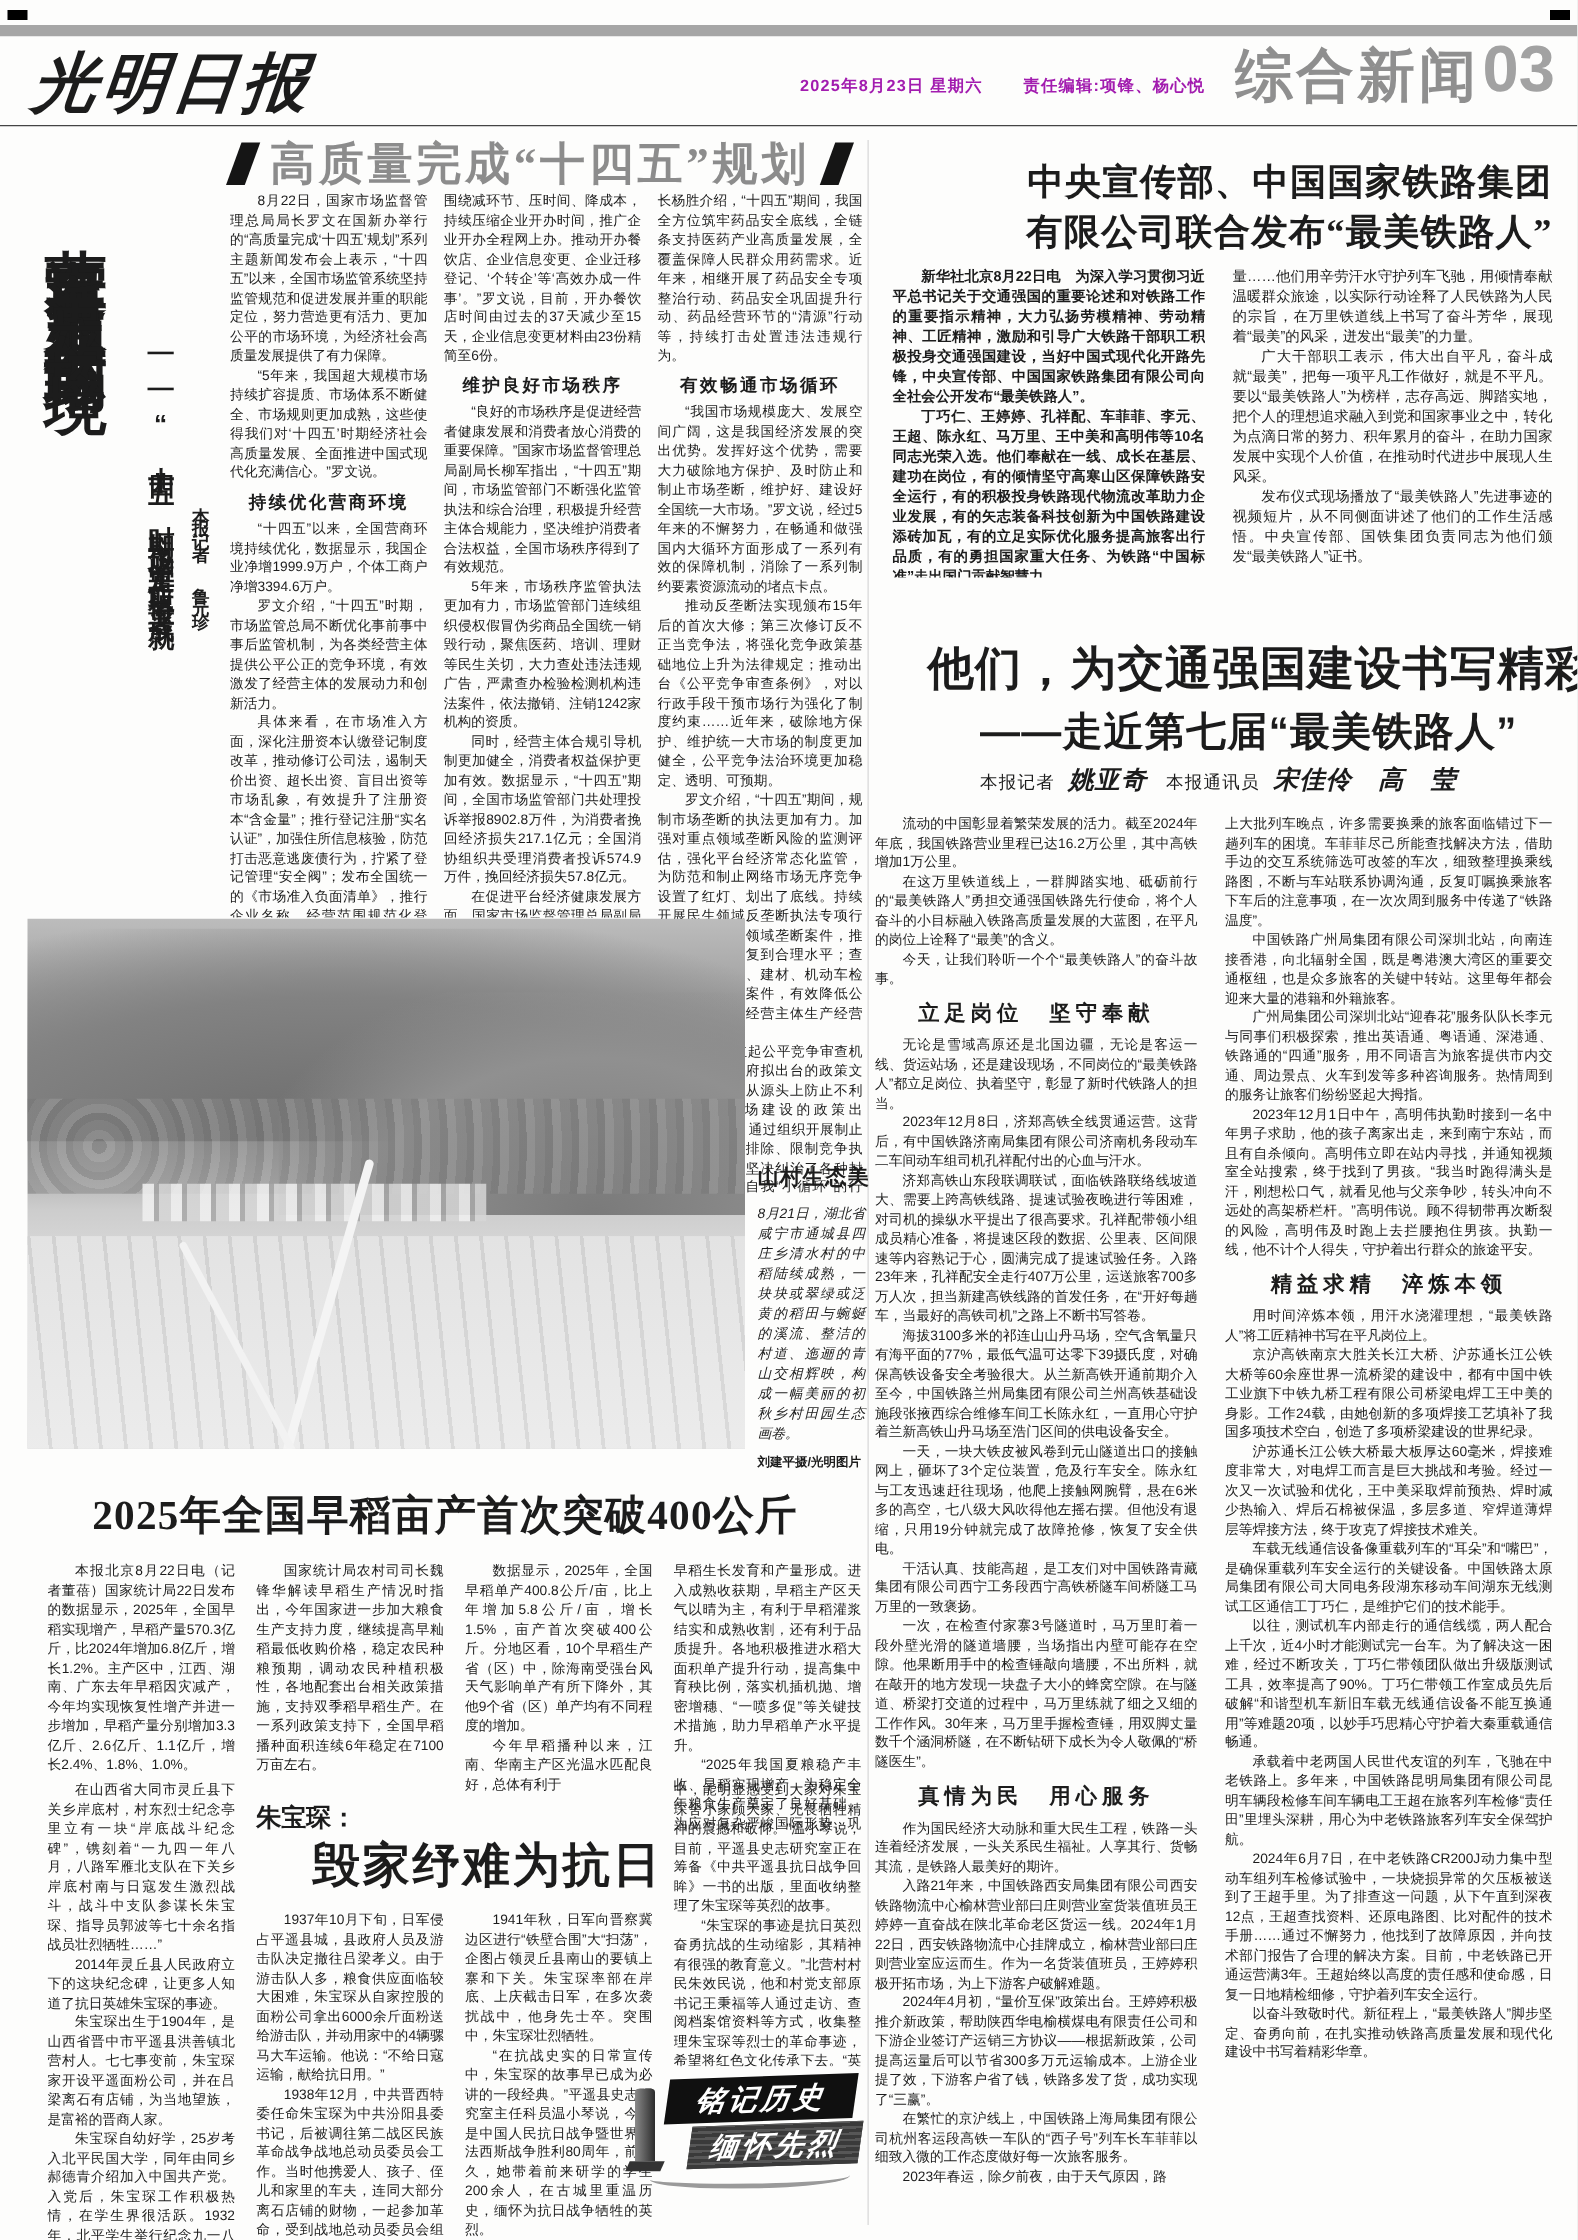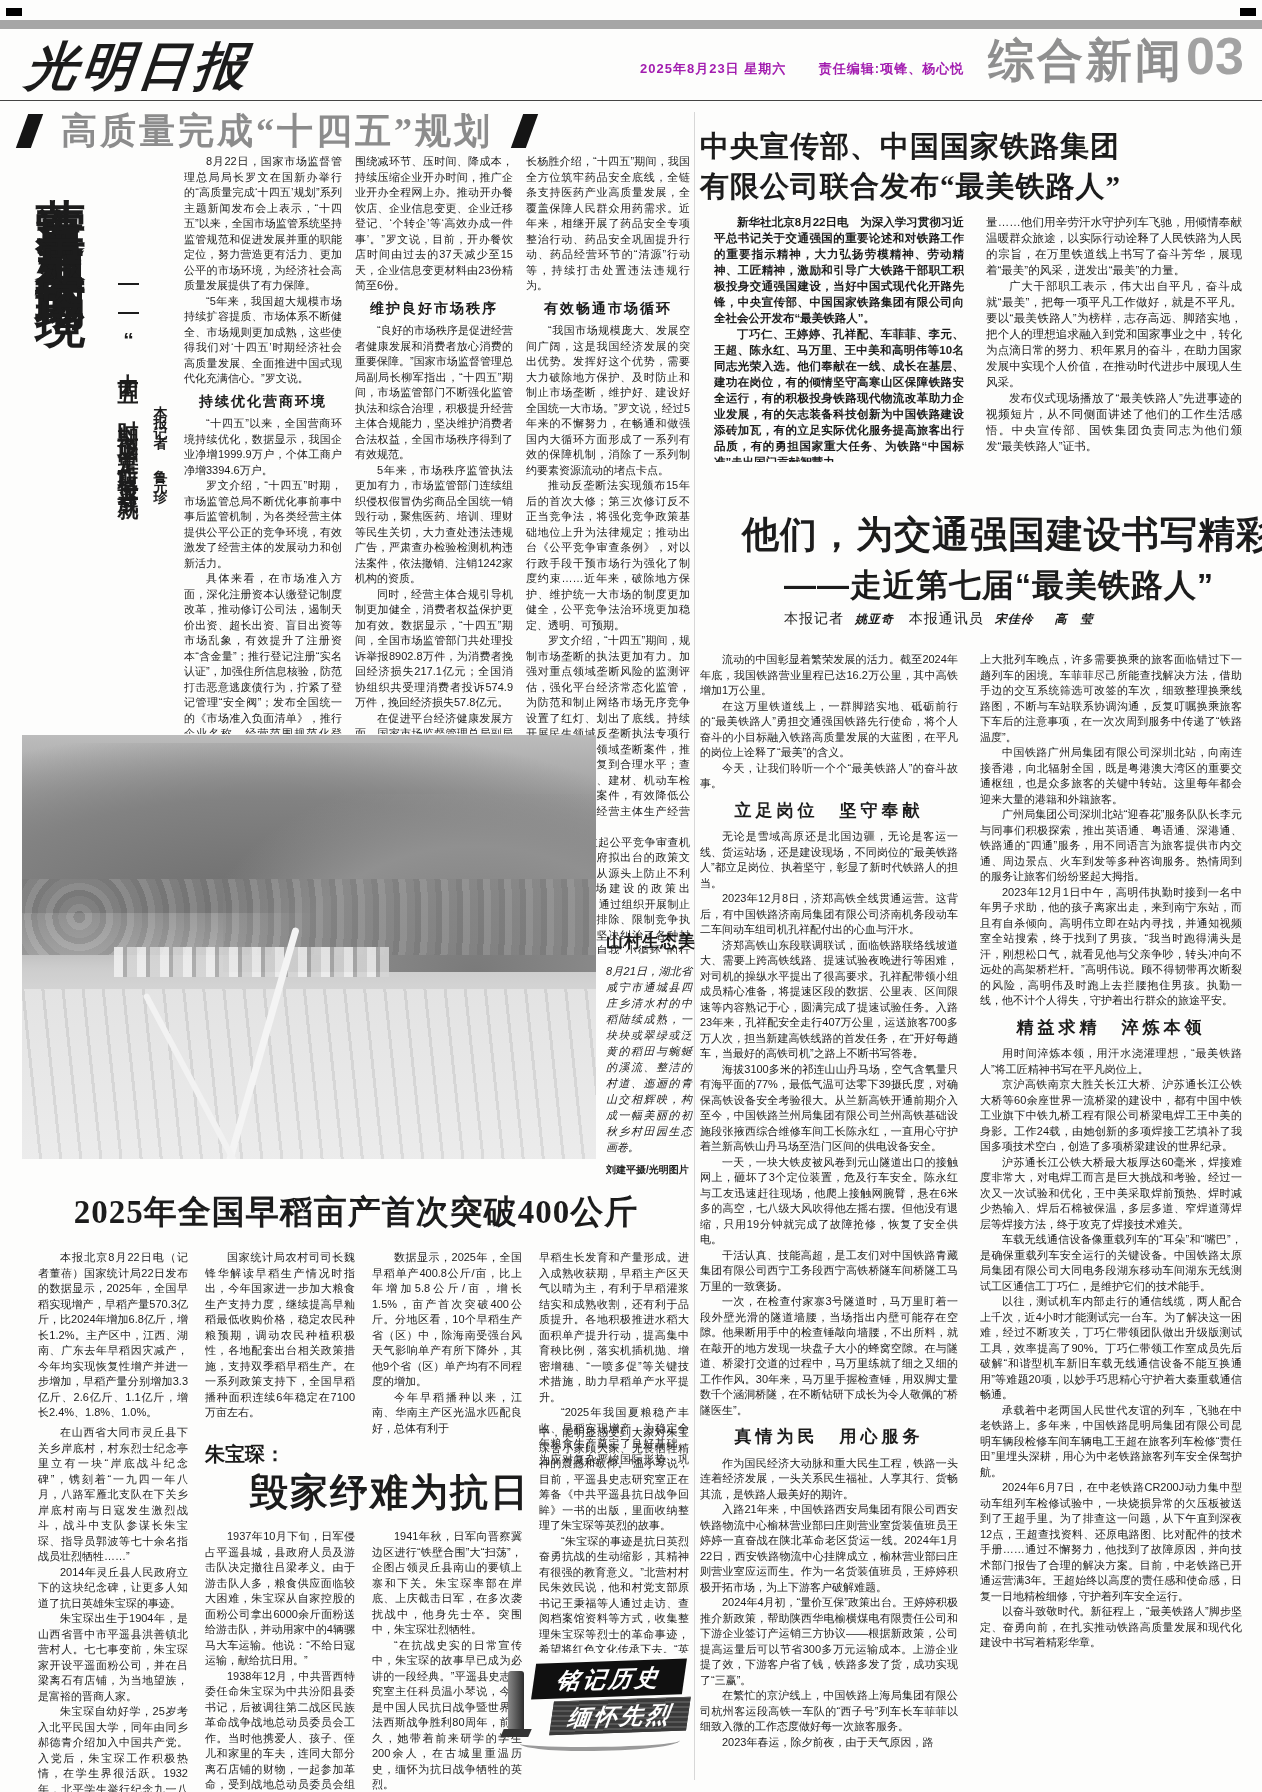--- a/index.html
+++ b/index.html
@@ -11,21 +11,21 @@
   .top-bar{position:absolute;left:0;right:0;top:20px;height:9px;background:#a6a6a6;}
   .masthead{position:absolute;left:26px;top:32px;font-size:52px;font-weight:900;font-style:italic;
             letter-spacing:4px;transform:skewX(-6deg);font-family:"Liberation Serif","DejaVu Serif",serif;}
   .dateline{position:absolute;left:640px;top:60px;font-size:13px;font-weight:bold;color:#a21caf;letter-spacing:1px;}
   .dateline .ed{margin-left:28px;}
   .section-title{position:absolute;left:988px;top:30px;font-size:46px;font-weight:900;color:#8f8f8f;letter-spacing:3px;font-family:"Liberation Serif","DejaVu Serif",serif;}
   .page-no{position:absolute;left:1186px;top:26px;font-size:52px;font-weight:bold;color:#a2a2a2;}
   .header-rule{position:absolute;left:0;right:0;top:100px;border-top:1.5px solid #444;}
   .v-divider{position:absolute;left:694px;top:112px;height:1668px;border-left:1px solid #d7d7d7;}
   
-  .banner{position:absolute;left:22px;top:110px;width:655px;height:42px;display:flex;align-items:center;gap:24px;}
+  .banner{position:absolute;left:22px;top:110px;width:655px;height:42px;display:flex;align-items:center;gap:14px;justify-content:flex-end;}
   .banner .slash{width:15px;height:34px;background:#151515;transform:skewX(-20deg);}
   .banner-text{font-size:36px;font-weight:900;color:#8c8c8c;letter-spacing:3px;font-family:"Liberation Serif","DejaVu Serif",serif;white-space:nowrap;}
   
   .market{position:absolute;left:22px;top:152px;width:668px;height:1012px;}
   .vtext{writing-mode:vertical-rl;text-orientation:upright;}
   .v-headline{position:absolute;left:6px;top:6px;height:860px;font-size:50px;font-weight:900;letter-spacing:7px;line-height:1.3;}
   .v-subtitle{position:absolute;left:92px;top:118px;height:720px;font-size:21px;font-weight:700;letter-spacing:6px;}
   .v-byline{position:absolute;left:130px;top:243px;height:320px;font-size:14px;font-weight:600;letter-spacing:10px;}
   .col{position:absolute;font-size:11px;line-height:15.5px;overflow:hidden;text-align:justify;}
   .col p{margin:0;text-indent:2em;}
@@ -75,28 +75,28 @@
   .mem-logo .monument::after{content:"";position:absolute;left:-6px;bottom:-8px;width:28px;height:8px;background:#333;transform:skewX(-24deg);}
   .mem-logo .band1{position:absolute;left:34px;top:4px;width:150px;height:36px;background:#101010;transform:skewX(-10deg) rotate(-2deg);
      display:flex;align-items:center;justify-content:center;}
   .mem-logo .band2{position:absolute;left:52px;top:42px;width:136px;height:34px;background:#3d3d3d;transform:skewX(-10deg) rotate(-2deg);
      display:flex;align-items:center;justify-content:center;
      background-image:repeating-linear-gradient(0deg,#3a3a3a 0 3px,#575757 3px 5px);}
   .mem-logo .band1 span,.mem-logo .band2 span{color:#fff;font-size:23px;font-weight:900;font-style:italic;letter-spacing:3px;font-family:"Liberation Serif","DejaVu Serif",serif;}
   .mem-logo .wave{position:absolute;left:20px;top:76px;width:160px;height:14px;border-bottom:4px solid #9a9a9a;border-radius:0 0 60% 40%;}
   
   .right{position:absolute;left:700px;top:112px;width:542px;height:1680px;}
-  .rel-headline{position:absolute;left:0;top:14px;width:100%;text-align:left;font-size:29px;font-weight:900;line-height:40px;letter-spacing:1px;}
+  .rel-headline{position:absolute;left:0;top:14px;width:100%;text-align:right;font-size:29px;font-weight:900;line-height:40px;letter-spacing:1px;}
   .rel-col{top:102px;height:248px;}
   .rel-col1{left:14px;width:250px;}
   .rel-col2{left:286px;width:256px;}
   .feat-headline{position:absolute;left:42px;top:398px;width:500px;font-size:37px;font-weight:900;letter-spacing:1px;white-space:nowrap;}
   .feat-subtitle{position:absolute;left:84px;top:452px;font-size:32px;font-weight:900;letter-spacing:1px;}
   .feat-byline{position:absolute;left:84px;top:498px;font-size:14px;letter-spacing:1px;}
-  .feat-byline .nm{font-weight:bold;font-style:italic;font-family:"Liberation Serif","DejaVu Serif",serif;margin:0 10px 0 6px;font-size:12px;}
+  .feat-byline .nm{font-weight:bold;font-style:italic;font-family:"Liberation Serif","DejaVu Serif",serif;margin:0 10px 0 6px;font-size:20px;}
   .feat-col{top:540px;height:1138px;}
   .feat-col h4{font-size:17px;letter-spacing:4px;margin:11px 0;}
   .f-colL{left:0;width:258px;}
   .f-colR{left:280px;width:262px;}
 </style>
 </head>
 <body>
 
 <div id="page">
 

